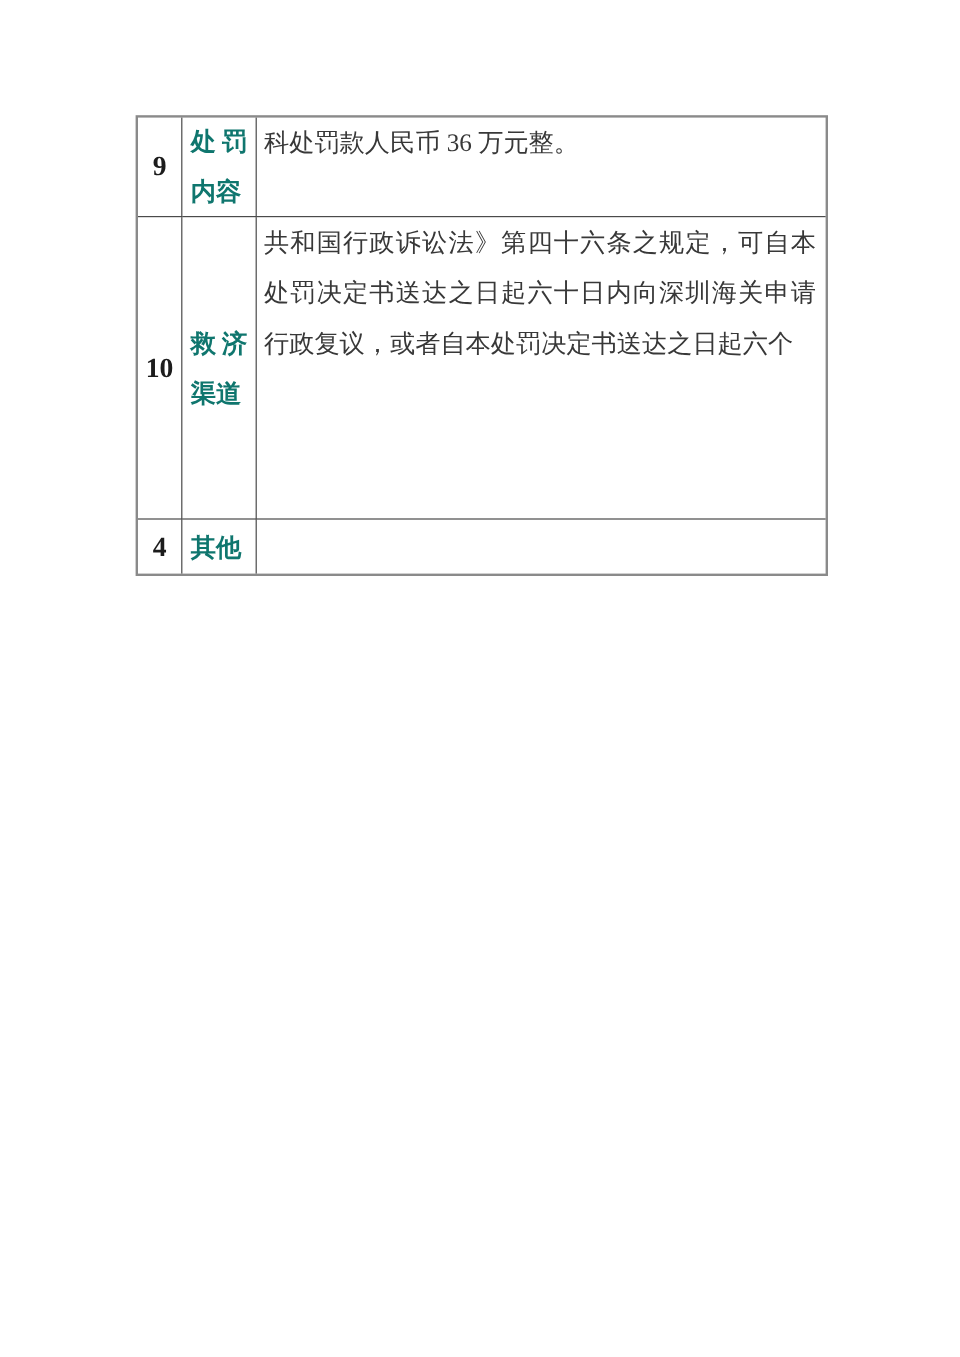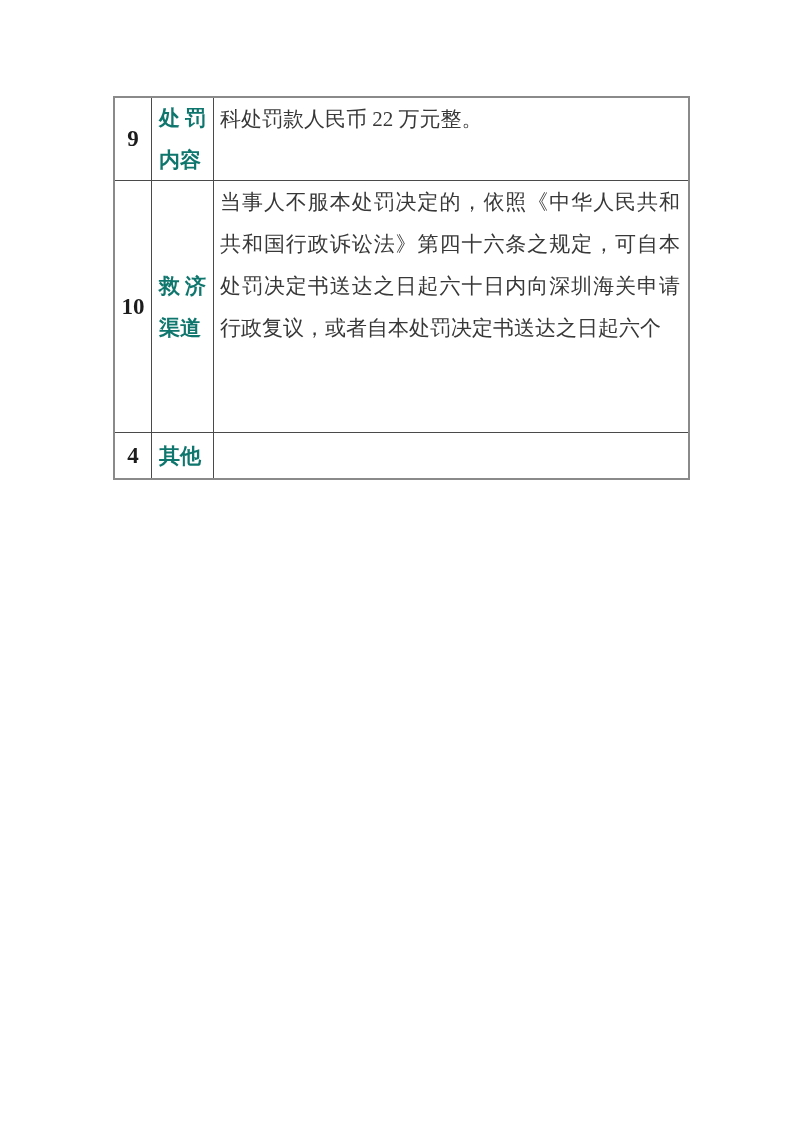--- a/index.html
+++ b/index.html
@@ -62,32 +62,31 @@
   <div class="penalty-table">
 
     <div class="cell num-cell">
       <span>9</span>
     </div>
     <div class="cell label-cell lines">
         <div class="line">处罚</div>
         <div class="line">内容</div>
       </div>
     <div class="cell content-cell v-top lines last-col">
-        <div class="line">科处罚款人民币 22 万元整。</div>
+        <div class="line">科处罚款人民币 36 万元整。</div>
       </div>
 
     <div class="cell num-cell">
       <span>10</span>
     </div>
     <div class="cell label-cell lines">
         <div class="line">救济</div>
         <div class="line">渠道</div>
       </div>
     <div class="cell content-cell v-top lines last-col">
-        <div class="line">当事人不服本处罚决定的，依照《中华人民共和</div>
         <div class="line">共和国行政诉讼法》第四十六条之规定，可自本</div>
         <div class="line">处罚决定书送达之日起六十日内向深圳海关申请</div>
         <div class="line">行政复议，或者自本处罚决定书送达之日起六个</div>
       </div>
 
     <div class="cell num-cell last-row">
       <span>4</span>
     </div>
     <div class="cell label-cell lines last-row">
         <div class="line">其他</div>

